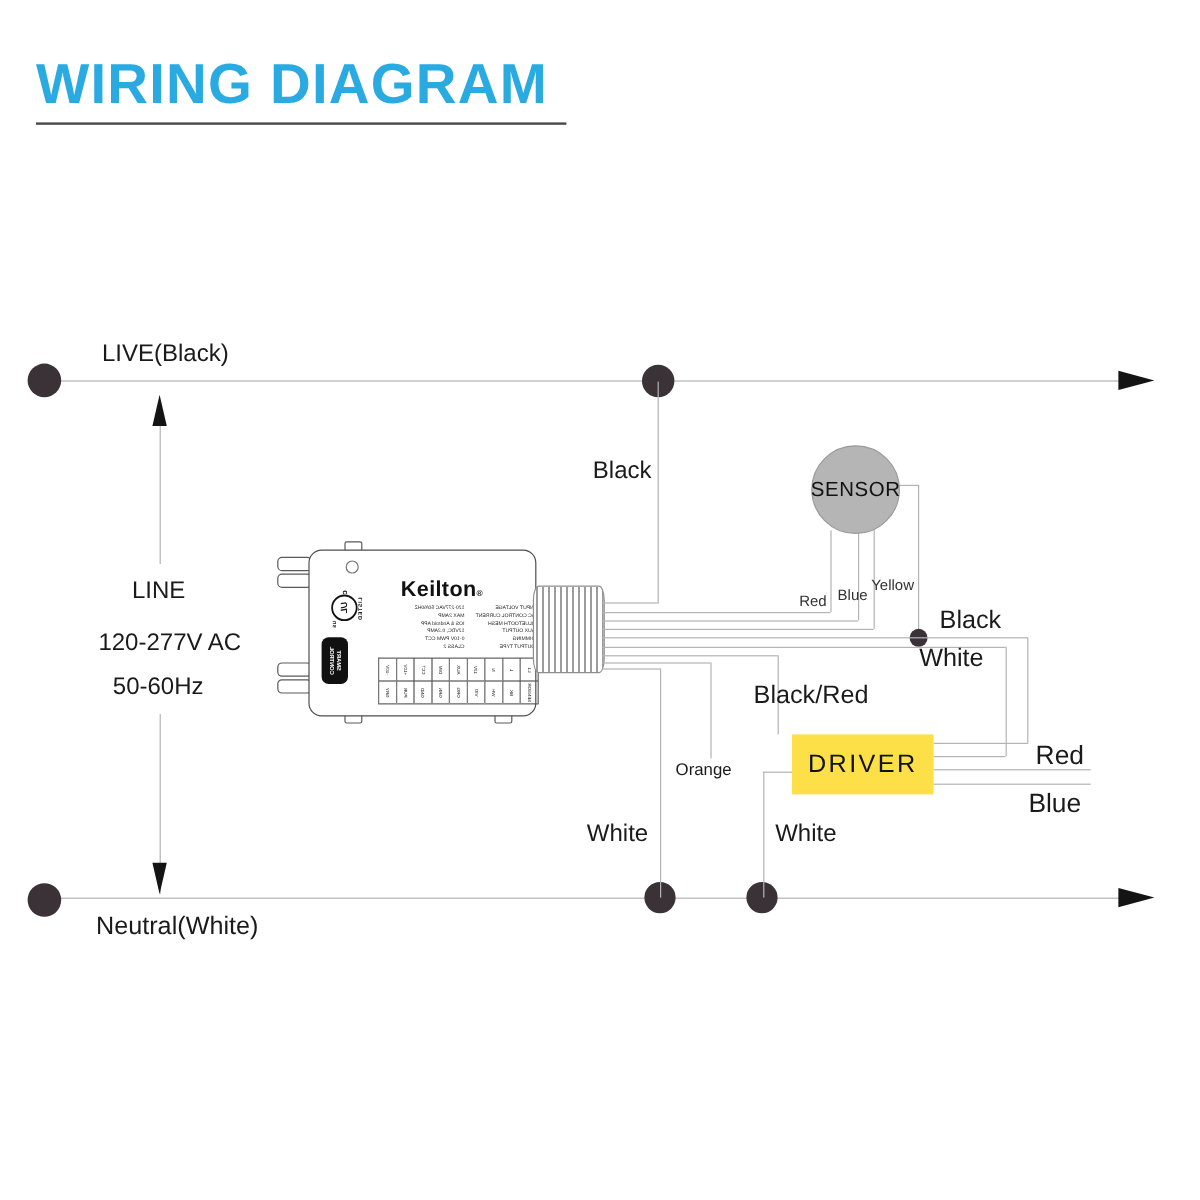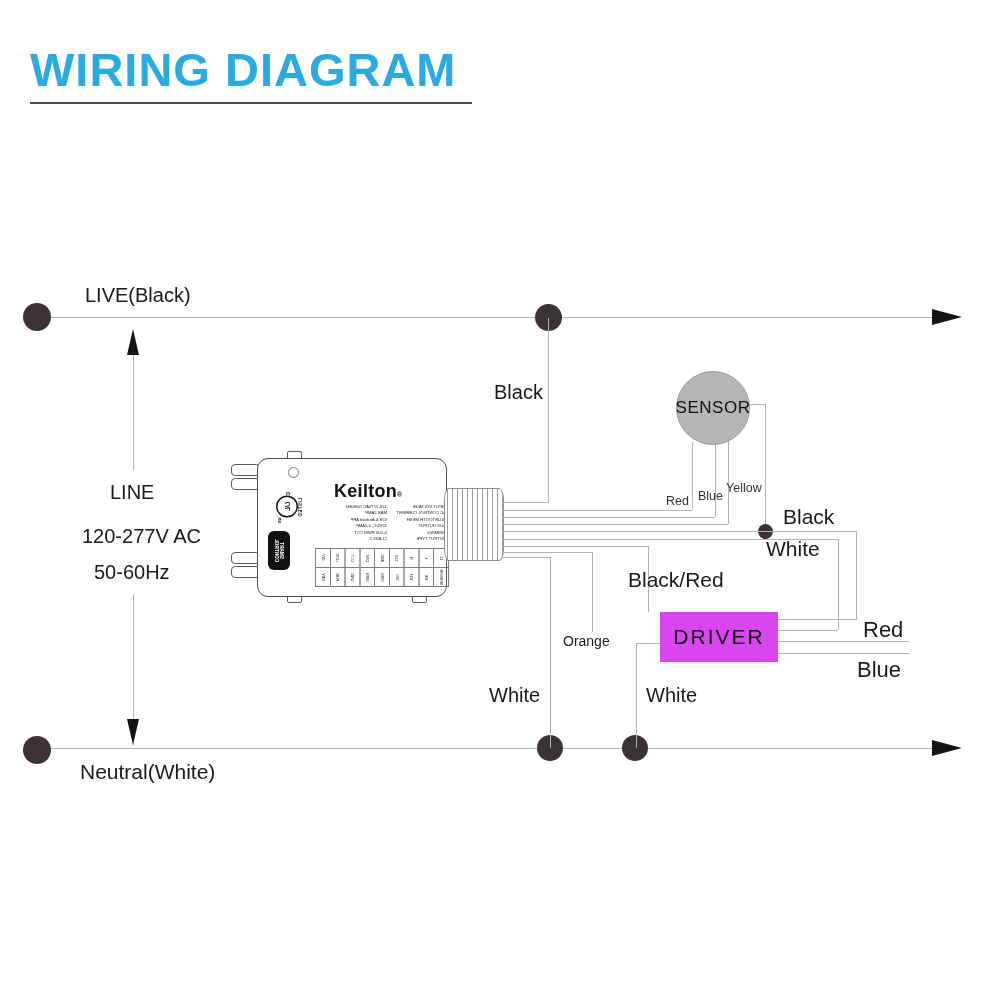--- a/index.html
+++ b/index.html
@@ -22,21 +22,21 @@
   .arr-down{position:absolute;width:0;height:0;border-left:6px solid transparent;
             border-right:6px solid transparent;border-top:26px solid #141414;}
   
   .lbl{position:absolute;color:#1a1a1a;white-space:nowrap;}
   .lbl-lg{font-size:21px;}
   .lbl-md{font-size:20px;}
   .lbl-sm{font-size:12.5px;color:#333;}
   
   .node-circle{position:absolute;border-radius:50%;background:#b5b5b5;border:1px solid #9a9a9a;
                display:flex;align-items:center;justify-content:center;}
-  .driver-box{position:absolute;left:660px;top:612px;width:118px;height:50px;background:#d946ef;
+  .driver-box{position:absolute;left:660px;top:612px;width:118px;height:50px;background:#fde047;
               display:flex;align-items:center;justify-content:center;font-size:21px;letter-spacing:2px;color:#111;}
   
   .device{position:absolute;left:257px;top:458px;width:188px;height:137px;border:1.5px solid #4f4f4f;
           border-radius:11px;background:#fff;}
   .clip{position:absolute;width:27px;height:10px;border:1.2px solid #5a5a5a;border-radius:4px;background:#fff;}
   .tab{position:absolute;width:13px;height:7px;border:1.2px solid #5a5a5a;background:#fff;border-radius:2px;}
   .hole{position:absolute;left:288px;top:467px;width:9px;height:9px;border:1px solid #777;border-radius:50%;}
   .brand{position:absolute;left:334px;top:481px;font-size:18px;font-weight:bold;color:#111;letter-spacing:0.3px;}
   .brand .reg{font-size:7px;vertical-align:baseline;}
   

